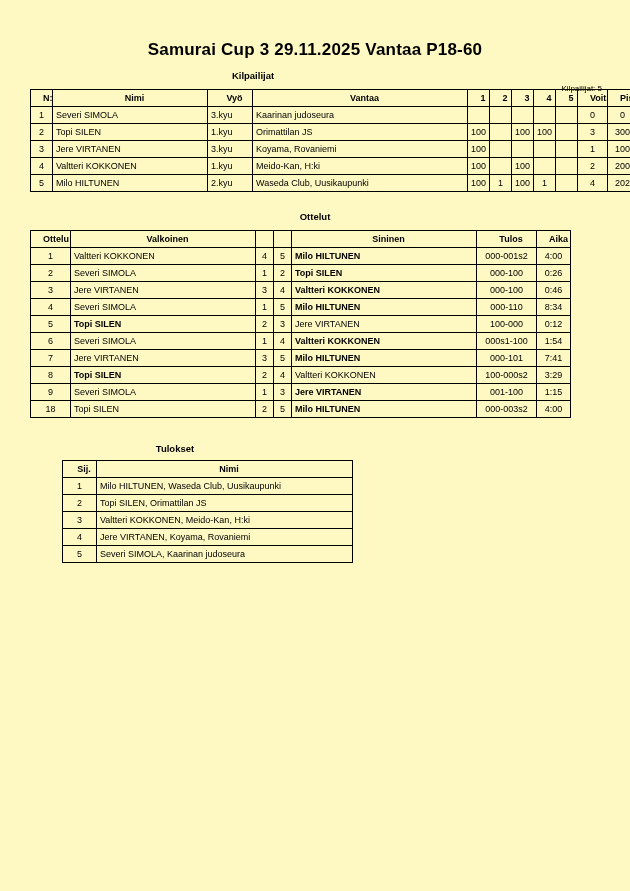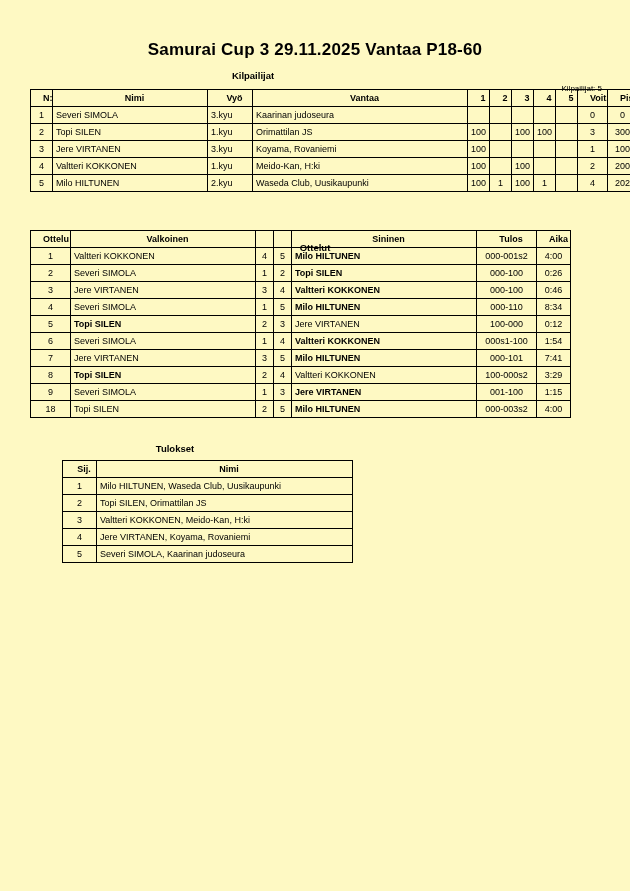--- a/index.html
+++ b/index.html
@@ -39,21 +39,20 @@
   }
   #cap-kilpailijat {
     top: 70px;
     left: 0;
     width: 506px;
   }
   #cap-ottelut {
     top: 211px;
     left: 0;
     width: 630px;
-    margin-top: 31px;
   }
   #cap-tulokset {
     top: 443px;
     left: 30px;
     width: 290px;
     text-align: center;
   }
   .kilp-count {
     position: absolute;
     top: 72px;

